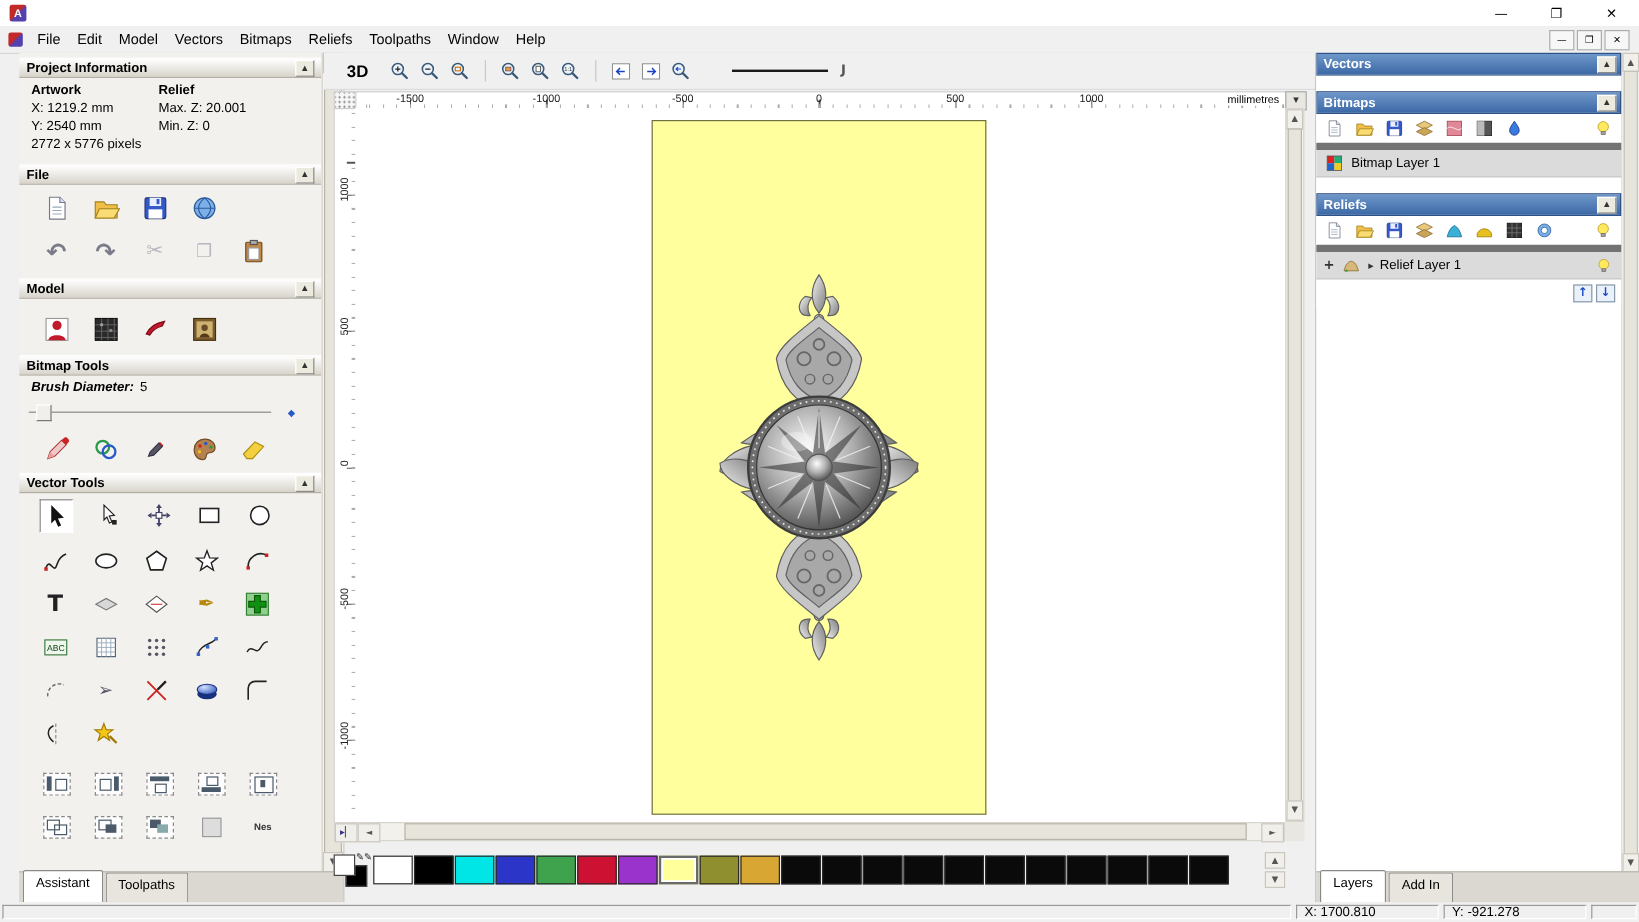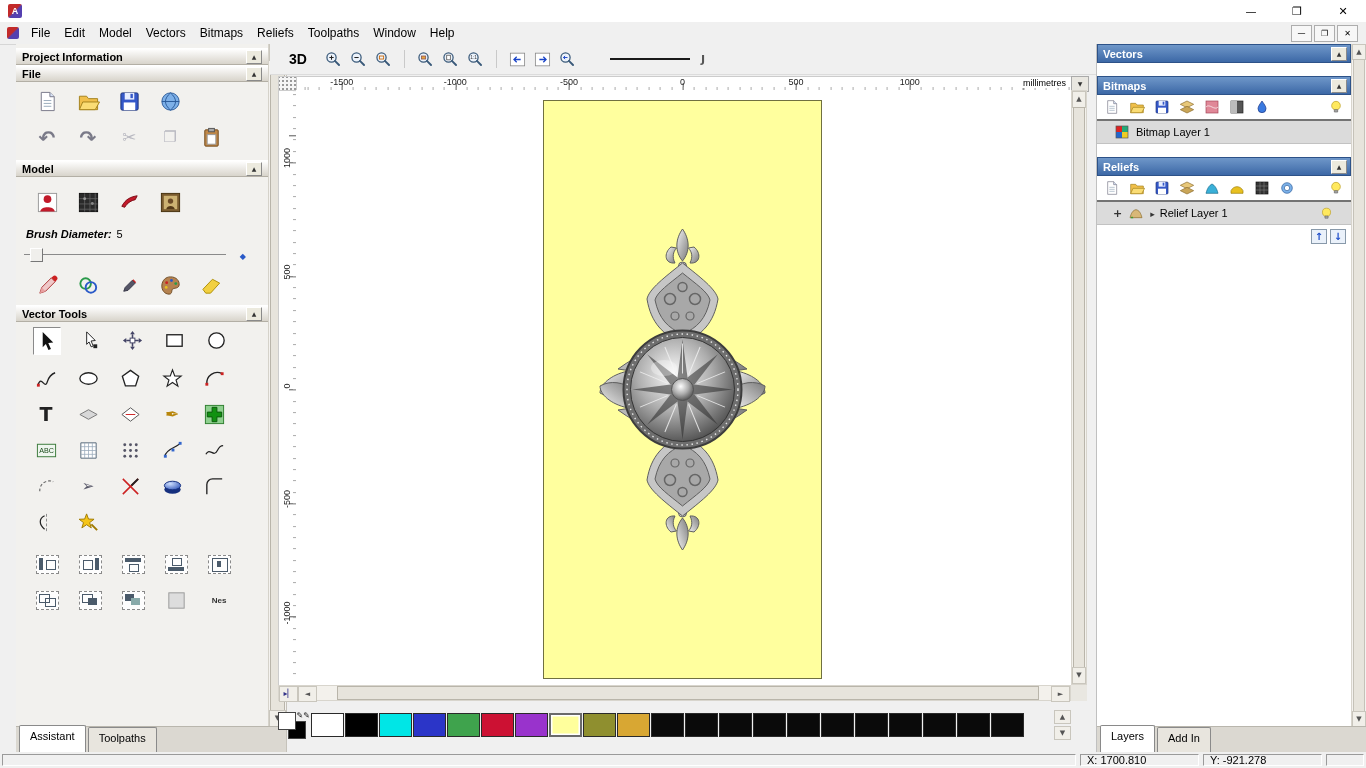--- a/index.html
+++ b/index.html
@@ -121,21 +121,21 @@
   
   .rcontent{position:absolute;left:0;top:0;right:14px;bottom:25px;background:#fff;border-right:1px solid #d8d5cd}
   .bluehead{height:17px;background:linear-gradient(#6f97c9,#3c68a6);border:1px solid #2d5288;color:#fff;font-weight:bold;
     display:flex;align-items:center;padding-left:5px;position:relative}
   .bluehead .coll-btn{right:3px;top:2px}
   .rgap{height:13px;background:#fff}
   .rtoolbar{height:24px;display:flex;align-items:center;gap:7px;padding:0 6px;background:#fff}
   .rtoolbar>:last-child{margin-left:auto}
   .rtool{width:18px;height:18px;display:flex;align-items:center;justify-content:center}
   .rtool svg{width:16px;height:16px}
-  .layer-row{height:22px;display:flex;align-items:center;gap:5px;padding:0 16px;background:#dbdbdb;border-top:2px solid #737373;border-bottom:1px solid #c2c2c2}
+  .layer-row{height:22px;display:flex;align-items:center;gap:5px;padding:0 6px;background:#dbdbdb;border-top:6px solid #737373;border-bottom:1px solid #c2c2c2}
   .lthumbico{width:18px;height:18px;display:flex;align-items:center;justify-content:center}
   .lthumbico svg{width:16px;height:16px}
   .rowbulb{margin-left:auto;width:18px;height:18px;display:flex;align-items:center;justify-content:center}
   .rowbulb svg{width:15px;height:15px}
   .combo{height:18px;margin:1px 2px;background:#fff;border:1px solid #7f9db9;display:flex;align-items:center;padding-left:4px;position:relative}
   .combo-btn{position:absolute;right:1px;top:1px;bottom:1px;width:15px;background:linear-gradient(#f6f6f6,#d8d8d8);border:1px solid #9ab;
     display:flex;align-items:center;justify-content:center}
   .updown{display:flex;justify-content:flex-end;gap:3px;padding:4px 5px;background:#fff}
   .udbtn{width:14px;height:13px;border:1px solid #8899aa;background:#eaf1fa;display:flex;align-items:center;justify-content:center}
   .rscroll{position:absolute;right:0;top:0;width:14px;bottom:25px;background:#f4f2ef}
@@ -185,20 +185,33 @@
 <div id="main">
 
   <div class="lpanel">
     <div class="lcontent">
       <div class="sect-h">
         <span>Project Information</span>
         <span class="coll-btn">
             <b class="gl" style="color:#333;font-size:6px">▲</b>
           </span>
       </div>
+      <div class="pinfo">
+        <div class="pi-col1">
+          <div class="pi-b">Artwork</div>
+          <div>X: 1219.2 mm</div>
+          <div>Y: 2540 mm</div>
+          <div>2772 x 5776 pixels</div>
+        </div>
+        <div>
+          <div class="pi-b">Relief</div>
+          <div>Max. Z: 20.001</div>
+          <div>Min. Z: 0</div>
+        </div>
+      </div>
 
       <div class="sect-h">
         <span>File</span>
         <span class="coll-btn">
             <b class="gl" style="color:#333;font-size:6px">▲</b>
           </span>
       </div>
       <div class="icon-row">
           <span class="tool-btn">
             <svg viewBox="0 0 24 24">
@@ -280,20 +293,26 @@
           <span class="tool-btn">
             <svg viewBox="0 0 24 24">
               <rect x="2.5" y="2.5" width="19" height="19" fill="#7a5b2e" stroke="#46310d"></rect>
               <rect x="5" y="5" width="14" height="14" fill="#cdb272"></rect>
               <circle cx="12" cy="10.5" r="2.8" fill="#6b4a26"></circle>
               <path d="M7.5 19c1-4.5 8-4.5 9 0z" fill="#553a18"></path>
             </svg>
           </span>
         </div>
 
+      <div class="sect-h">
+        <span>Bitmap Tools</span>
+        <span class="coll-btn">
+            <b class="gl" style="color:#333;font-size:6px">▲</b>
+          </span>
+      </div>
       <div class="brush-row">
         <span>Brush Diameter:</span>
         <span class="brush-val">5</span>
       </div>
       <div class="slider-row">
         <span class="slider-track"></span>
         <span class="slider-handle"></span>
         <span class="slider-dia"><b class="gl" style="color:#2a5ac8;font-size:8px">◆</b></span>
       </div>
       <div class="icon-row" style="height:38px">

